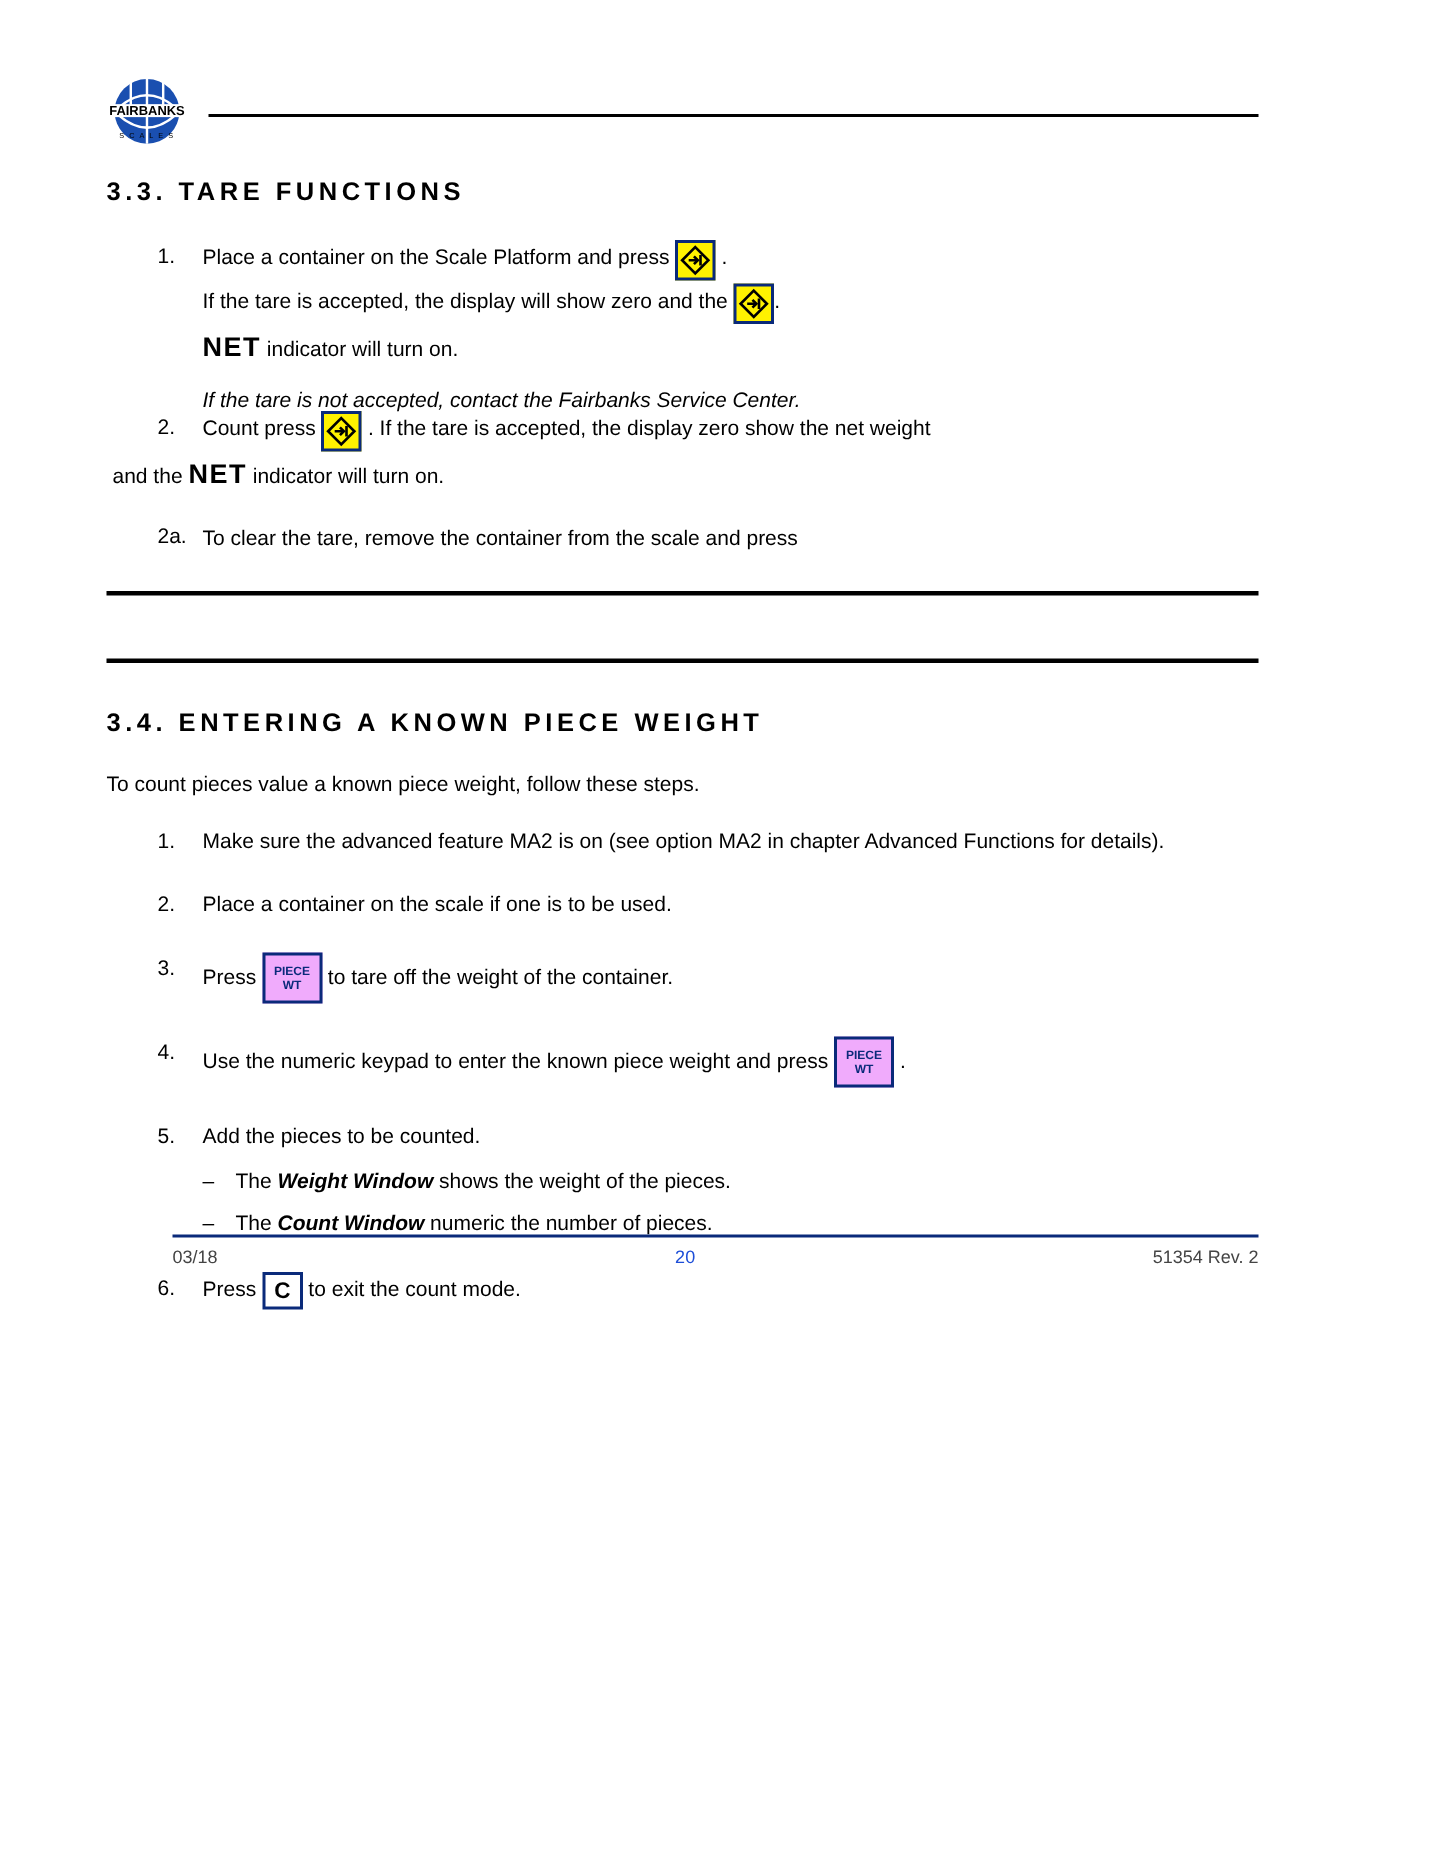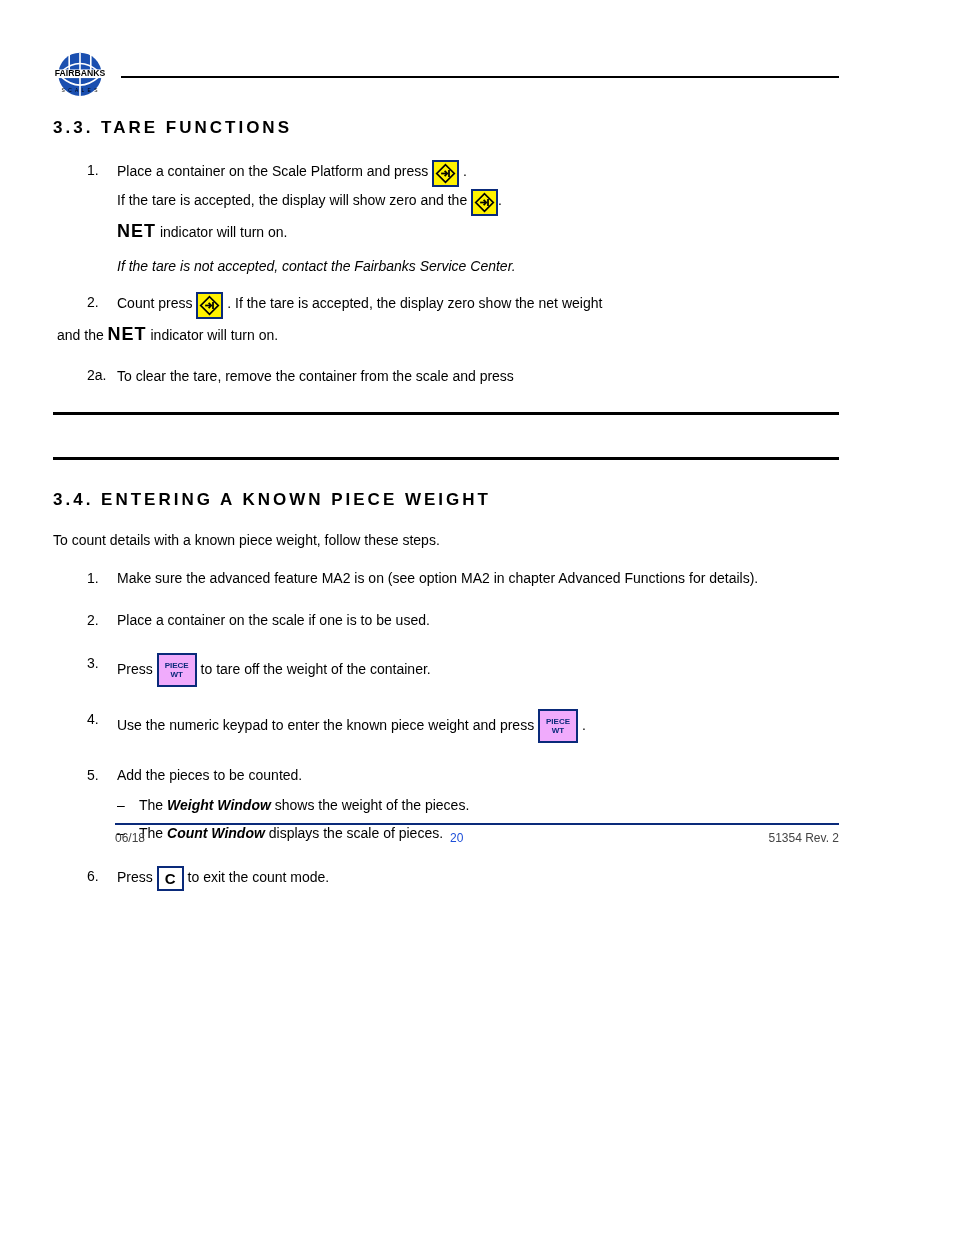--- a/index.html
+++ b/index.html
@@ -8,21 +8,21 @@
     background: #fff;
     font-family: Arial, Helvetica, sans-serif;
     color: #000;
     width: 954px;
   }
   .page {
     width: 954px;
     height: 905px;
     position: relative;
     box-sizing: border-box;
-    padding: 50px 115px 0 53px;
+    padding: 50px 115px 0 71px;
     border-radius: 15px;
   }
   .header-row {
     display: flex;
     align-items: flex-end;
   }
   .logo-cell {
     flex: 0 0 auto;
     margin-right: 14px;
   }
@@ -204,21 +204,21 @@
     display: flex;
     justify-content: space-between;
     font-size: 12px;
     color: #444;
     font-family: Arial, Helvetica, sans-serif;
   }
   .footer-row .center { color:#1d4ed8; }
 
   .step-content { }
   .line { margin-bottom: 4px; }
-  .indent-svc { margin-left: 64px; margin-top:-8px; margin-bottom:18px; font-size:14px; }
+  .indent-svc { margin-left: 64px; margin-top:-8px; font-size:14px; }
 
   .block-top { margin-top:2px; }
 </style>
 </head>
 <body>
 
 <div class="page">
 
   <div class="header-row">
     <div class="logo-cell">
@@ -325,21 +325,21 @@
       </div>
     </li>
   </ol>
 
   <hr class="sep-thick">
   <div class="sep-gap"></div>
   <hr class="sep-thick">
 
   <h3 class="section-heading" style="margin-top:30px;">3.4. ENTERING A KNOWN PIECE WEIGHT</h3>
 
-  <div class="subline" style="margin:0 0 20px 0;">To count details with a known piece weight, follow these steps.</div>
+  <div class="subline" style="margin:0 0 20px 0;">To count pieces value a known piece weight, follow these steps.</div>
 
   <ol class="steps">
     <li>
       <span class="num">1.</span>
       <div class="step-content"><span>Make sure the advanced feature MA2 is on (see option MA2 in chapter Advanced Functions for details).</span></div>
     </li>
     <li>
       <span class="num">2.</span>
       <div class="step-content"><span>Place a container on the scale if one is to be used.</span></div>
     </li>
@@ -367,37 +367,37 @@
     </li>
     <li>
       <span class="num">5.</span>
       <div class="step-content">
         <span>Add the pieces to be counted.</span>
         <ul class="subbullets">
           <li>
             <span>The </span><span class="bold ital">Weight Window</span><span> shows the weight of the pieces.</span>
           </li>
           <li>
-            <span>The </span><span class="bold ital">Count Window</span><span> displays the scale of pieces.</span>
+            <span>The </span><span class="bold ital">Count Window</span><span> numeric the number of pieces.</span>
           </li>
         </ul>
       </div>
     </li>
     <li>
       <span class="num">6.</span>
       <div class="step-content">
         <span>Press </span>
         <span class="icon-clear">C</span>
         <span> to exit the count mode.</span>
       </div>
     </li>
   </ol>
 
   <div class="footer">
     <hr class="footer-line">
     <div class="footer-row">
-      <span>06/18</span>
+      <span>03/18</span>
       <span class="center">20</span>
       <span>51354 Rev. 2</span>
     </div>
   </div>
 
 </div>
 
 </body></html>

